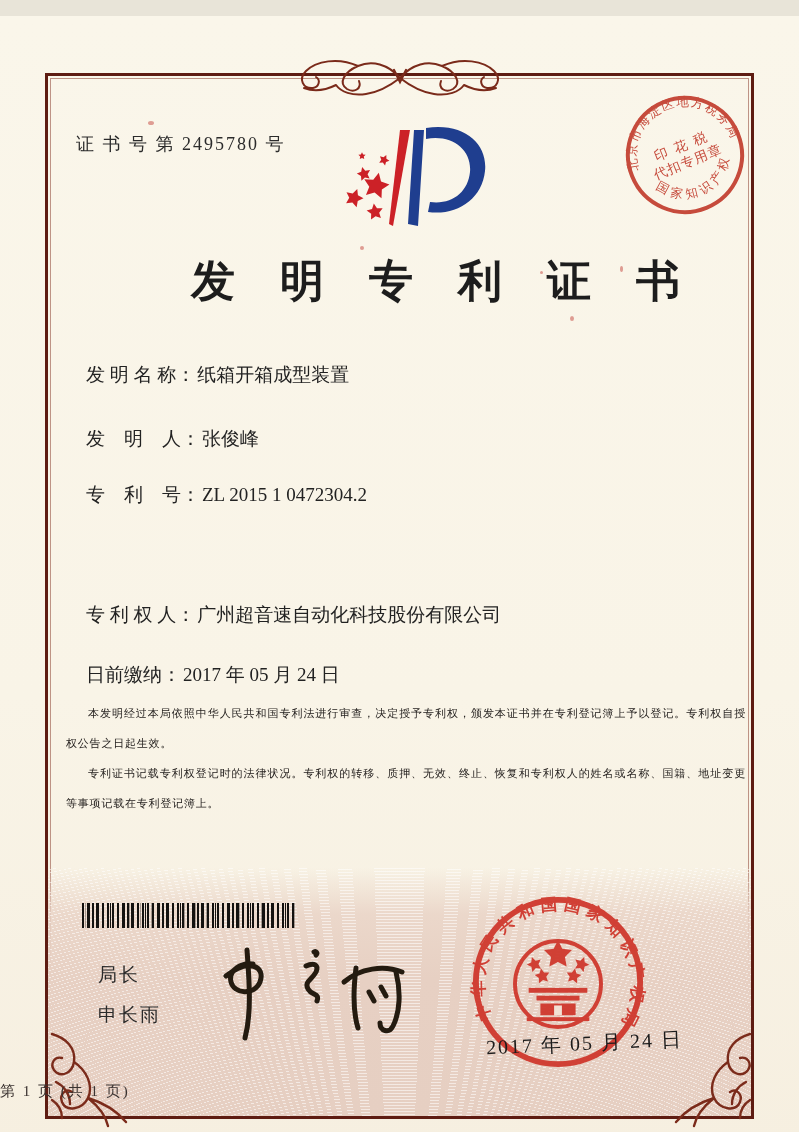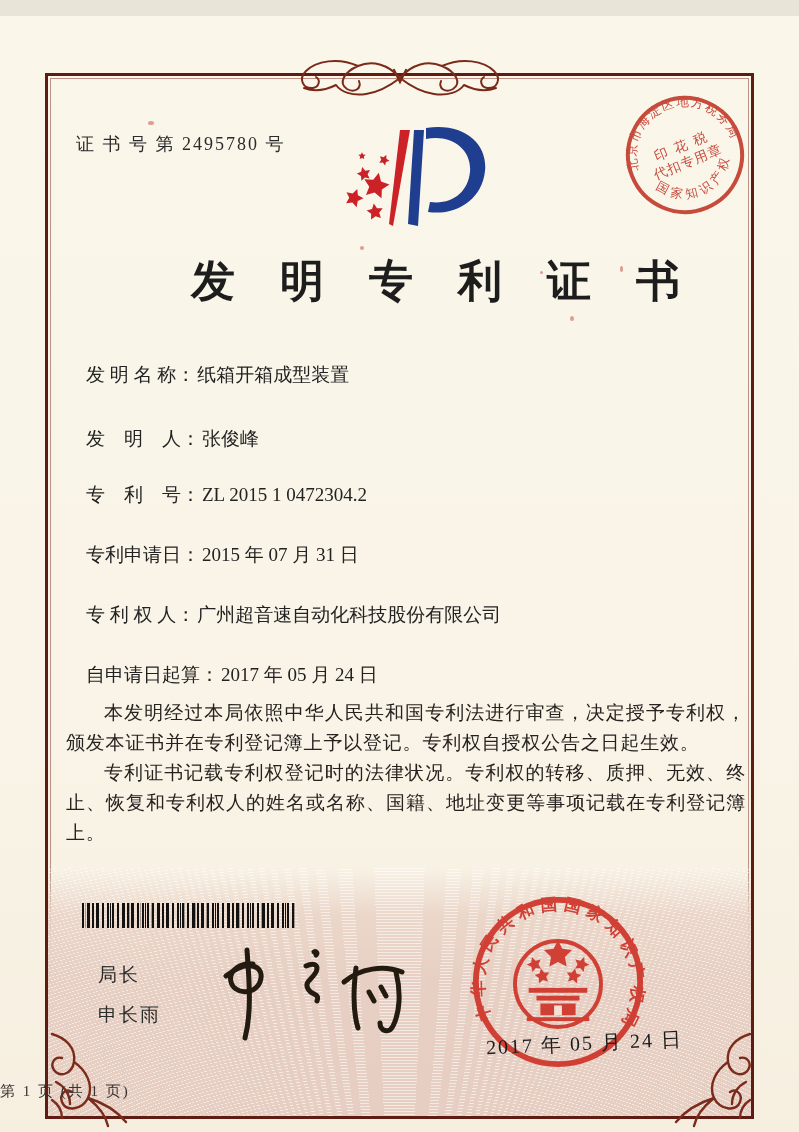--- a/index.html
+++ b/index.html
@@ -45,21 +45,21 @@
     position:absolute;left:0;top:236px;width:100%;
     text-align:center;font-size:44px;font-weight:700;
     letter-spacing:17px;text-indent:17px;color:#1d1d1d;padding-left:36px;
   }
   .field{position:absolute;left:86px;font-size:19px;color:#222;white-space:nowrap;}
   .field .lab{font-weight:500;}
   .field .val{margin-left:2px;}
   .f0{top:346px}.f1{top:410px}.f2{top:466px}.f3{top:526px}.f4{top:586px}.f5{top:646px}
   .body-text{
     position:absolute;left:66px;top:682px;width:680px;
-    font-size:19px;line-height:30px;letter-spacing:.8px;color:#262220;
+    font-size:11px;line-height:30px;letter-spacing:.8px;color:#262220;
     text-align:justify;
   }
   .body-text p{margin:0;text-indent:2em;}
   .barcode{
     position:absolute;left:82px;top:887px;width:214px;height:25px;
     background:
       repeating-linear-gradient(90deg,#141210 0 2px,transparent 2px 5px),
       repeating-linear-gradient(90deg,#141210 0 1px,transparent 1px 7px),
       repeating-linear-gradient(90deg,transparent 0 3px,#14121055 3px 4px,transparent 4px 11px);
     background-color:transparent;
@@ -158,28 +158,25 @@
 
   <div class="field f1">
     <span class="lab">发　明　人：</span><span class="val">张俊峰</span>
   </div>
   <div class="field f0">
     <span class="lab">发 明 名 称：</span><span class="val">纸箱开箱成型装置</span>
   </div>
   <div class="field f2">
     <span class="lab">专　利　号：</span><span class="val">ZL 2015 1 0472304.2</span>
   </div>
-  <div class="field f3">
-    <span class="lab">专利申请日：</span><span class="val">2015 年 07 月 31 日</span>
-  </div>
   <div class="field f4">
     <span class="lab">专 利 权 人：</span><span class="val">广州超音速自动化科技股份有限公司</span>
   </div>
   <div class="field f5">
-    <span class="lab">自申请日起算：</span><span class="val">2017 年 05 月 24 日</span>
+    <span class="lab">日前缴纳：</span><span class="val">2017 年 05 月 24 日</span>
   </div>
 
   <div class="body-text">
     <p>本发明经过本局依照中华人民共和国专利法进行审查，决定授予专利权，颁发本证书并在专利登记簿上予以登记。专利权自授权公告之日起生效。</p>
     <p>专利证书记载专利权登记时的法律状况。专利权的转移、质押、无效、终止、恢复和专利权人的姓名或名称、国籍、地址变更等事项记载在专利登记簿上。</p>
   </div>
 
   <div class="barcode"></div>
 
   <div class="director-block">

